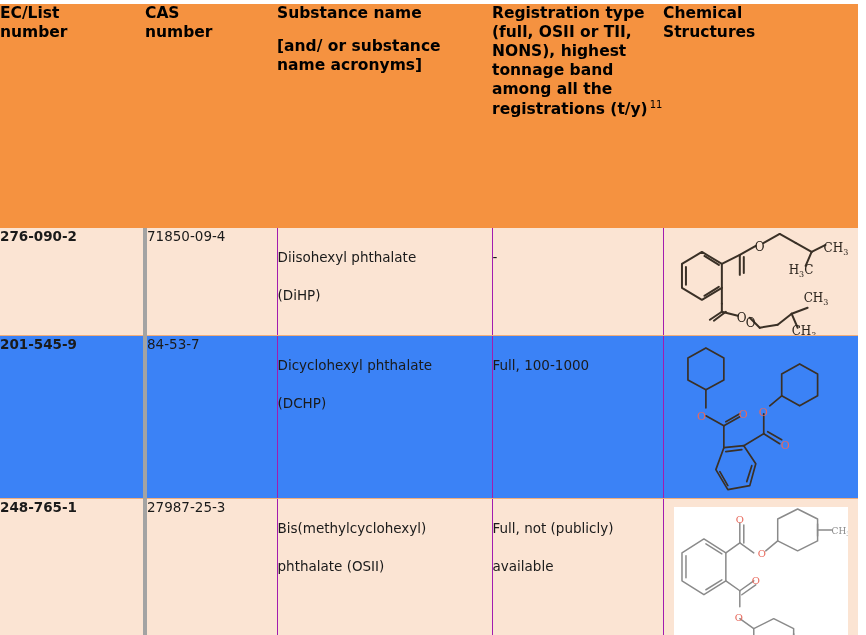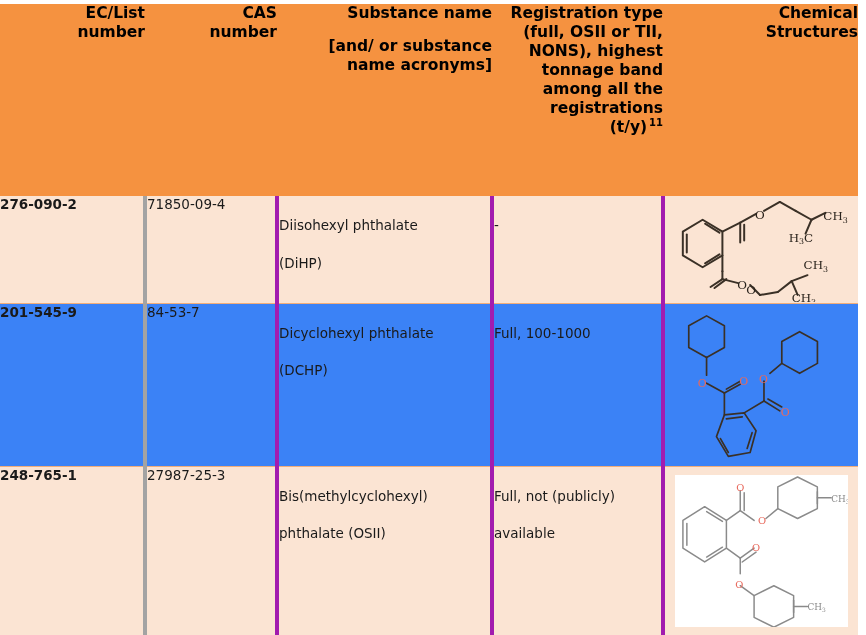--- a/index.html
+++ b/index.html
@@ -34,44 +34,44 @@
   
   thead tr {
     background: #f59240;
   }
   thead th {
     background: #f59240;
     color: #000000;
     font-weight: bold;
     font-size: 15.5px;
     line-height: 1.22;
-    text-align: right;
+    text-align: left;
     padding: 14px 6px 6px 6px;
-    height: 192px;
+    height: 224px;
     vertical-align: top;
     border: none;
   }
   thead th .hdr-main { display: block; }
   thead th .hdr-sub {
     display: block;
     margin-top: 14px;
   }
   sup.fn {
     font-size: 10px;
     vertical-align: super;
-    font-weight: bold;
+    font-weight: normal;
     padding-left: 2px;
   }
   
   tbody td {
     font-size: 13.5px;
     line-height: 1.25;
     color: #1a1a1a;
     padding: 7px 8px 4px 8px;
-    border-right: 4px solid #a21caf;
+    border-right: 1px solid #a21caf;
     border-bottom: 1px solid #f1ad7a;
   }
   tbody td:last-child { border-right: none; }
   tbody tr.tint td { background: #fbe4d3; }
   tbody tr.plain td { background: #3b82f6; }
   td.ec-col {
     font-weight: bold;
     border-right: 4px solid #a3a3a3;
   }
   td.struct-col {

